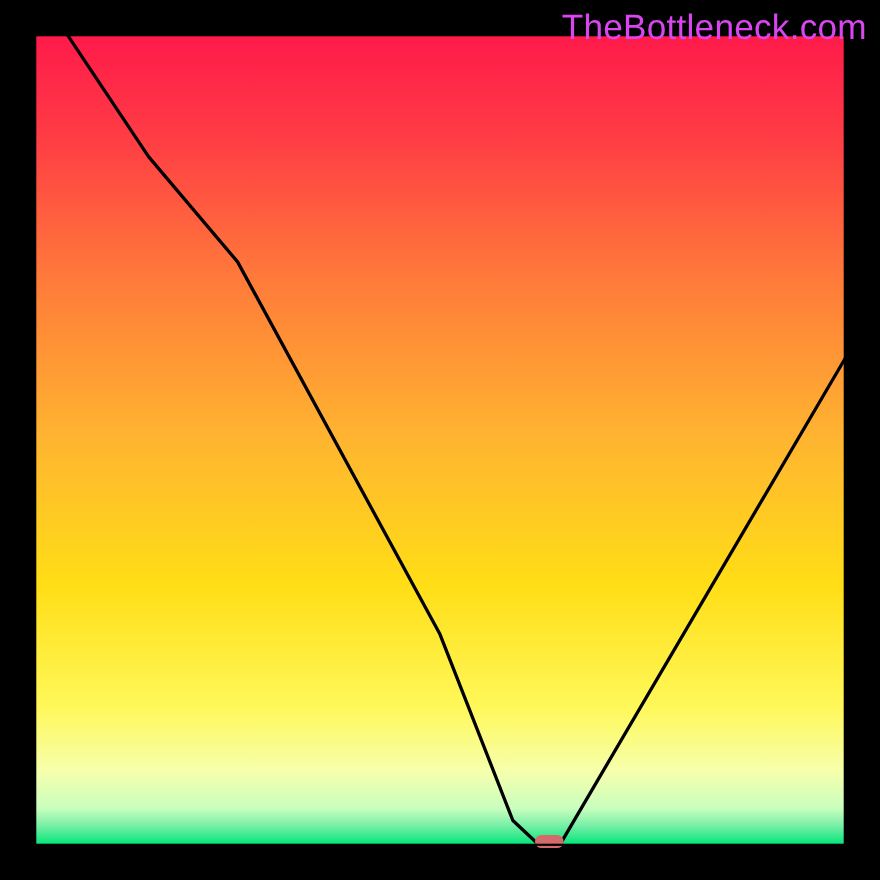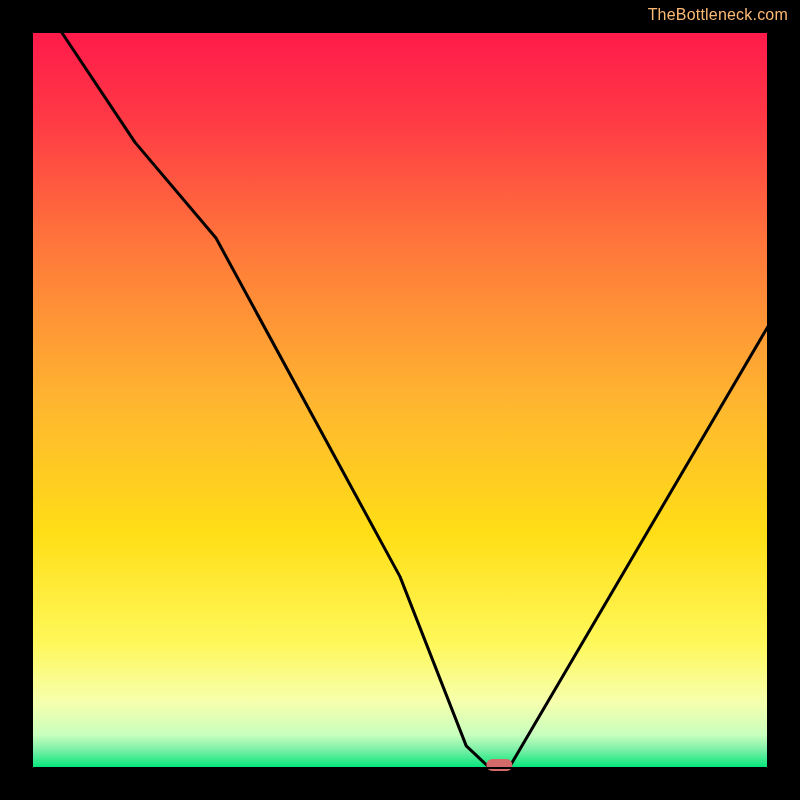--- a/index.html
+++ b/index.html
@@ -13,22 +13,22 @@
   .chart-container {
     position: relative;
     width: 800px;
     height: 800px;
   }
   .watermark {
     position: absolute;
     top: 6px;
     right: 12px;
     font-family: Arial, Helvetica, sans-serif;
-    font-size: 16px;
-    color: #fdba74;
+    font-size: 32px;
+    color: #d946ef;
     font-weight: 500;
     z-index: 5;
     letter-spacing: 0.2px;
   }
   svg {
     display: block;
   }
 </style>
 </head>
 <body>

